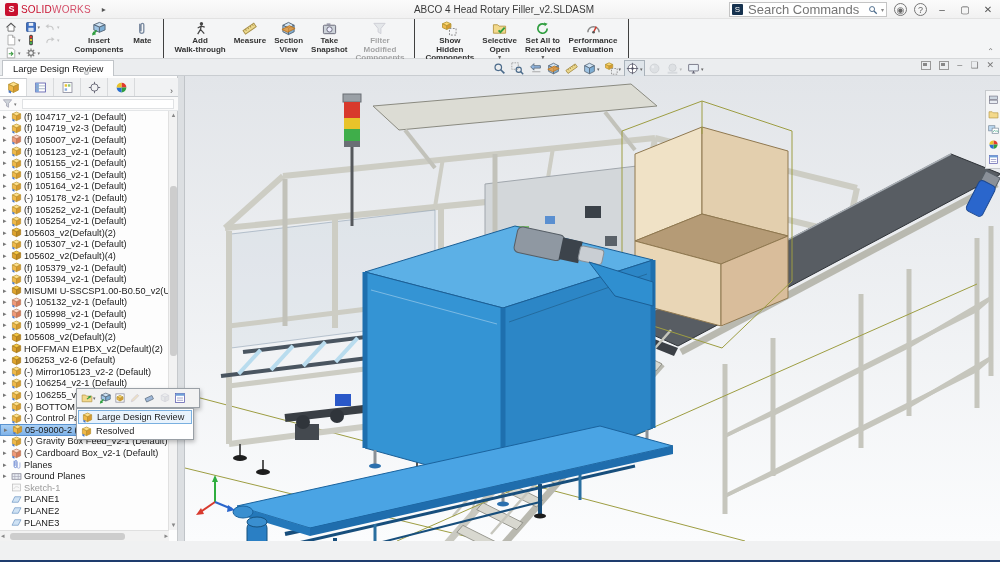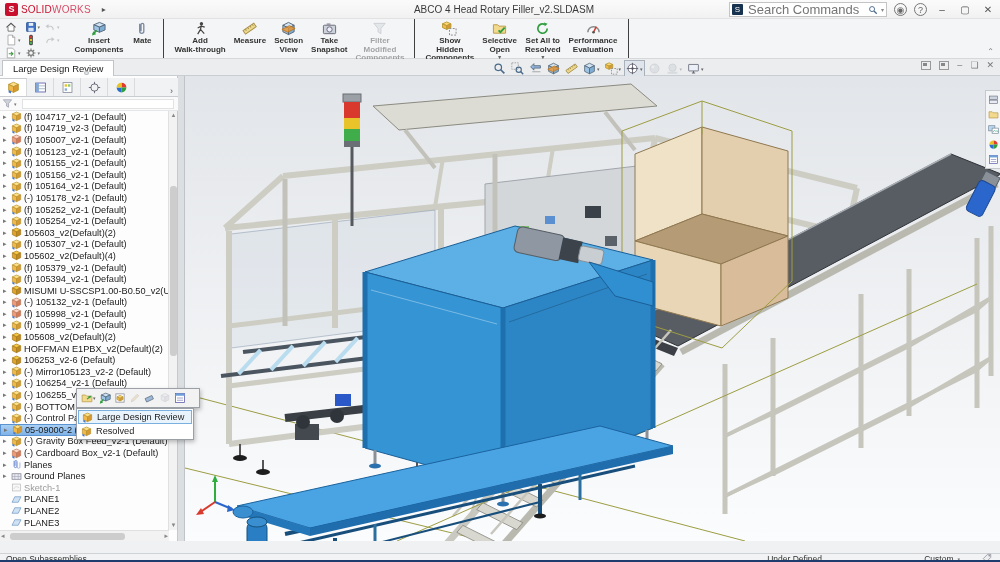--- a/index.html
+++ b/index.html
@@ -1195,28 +1195,14 @@
               <polygon points="14,4.2 8,7 8,14 14,11.2" fill="#d89a30" stroke="#b8922e"></polygon>
               <polygon points="2,11.2 5,12.6 5,15.5 2,14.1" fill="#4a78c8"></polygon>
             </svg>
           </span>
           <span>Resolved</span>
         </div>
       </div>
   </div>
 
 
-  <div class="statusbar">
-    <span class="sleft">Open Subassemblies</span>
-    <span class="st-under">Under Defined</span>
-    <span class="st-custom">
-        <span>Custom</span>
-        <span class="dd">▾</span>
-      </span>
-    <span class="st-tag i" id="tagic">
-        <svg width="10" height="10" viewBox="0 0 16 16">
-          <path d="M2 9 9 2h5v5l-7 7z" fill="#eee" stroke="#778"></path>
-          <circle cx="11.5" cy="4.5" r="1.2" fill="#778"></circle>
-        </svg>
-      </span>
-  </div>
   <div class="bottomedge"></div>
 </div>
 
 </body></html>

